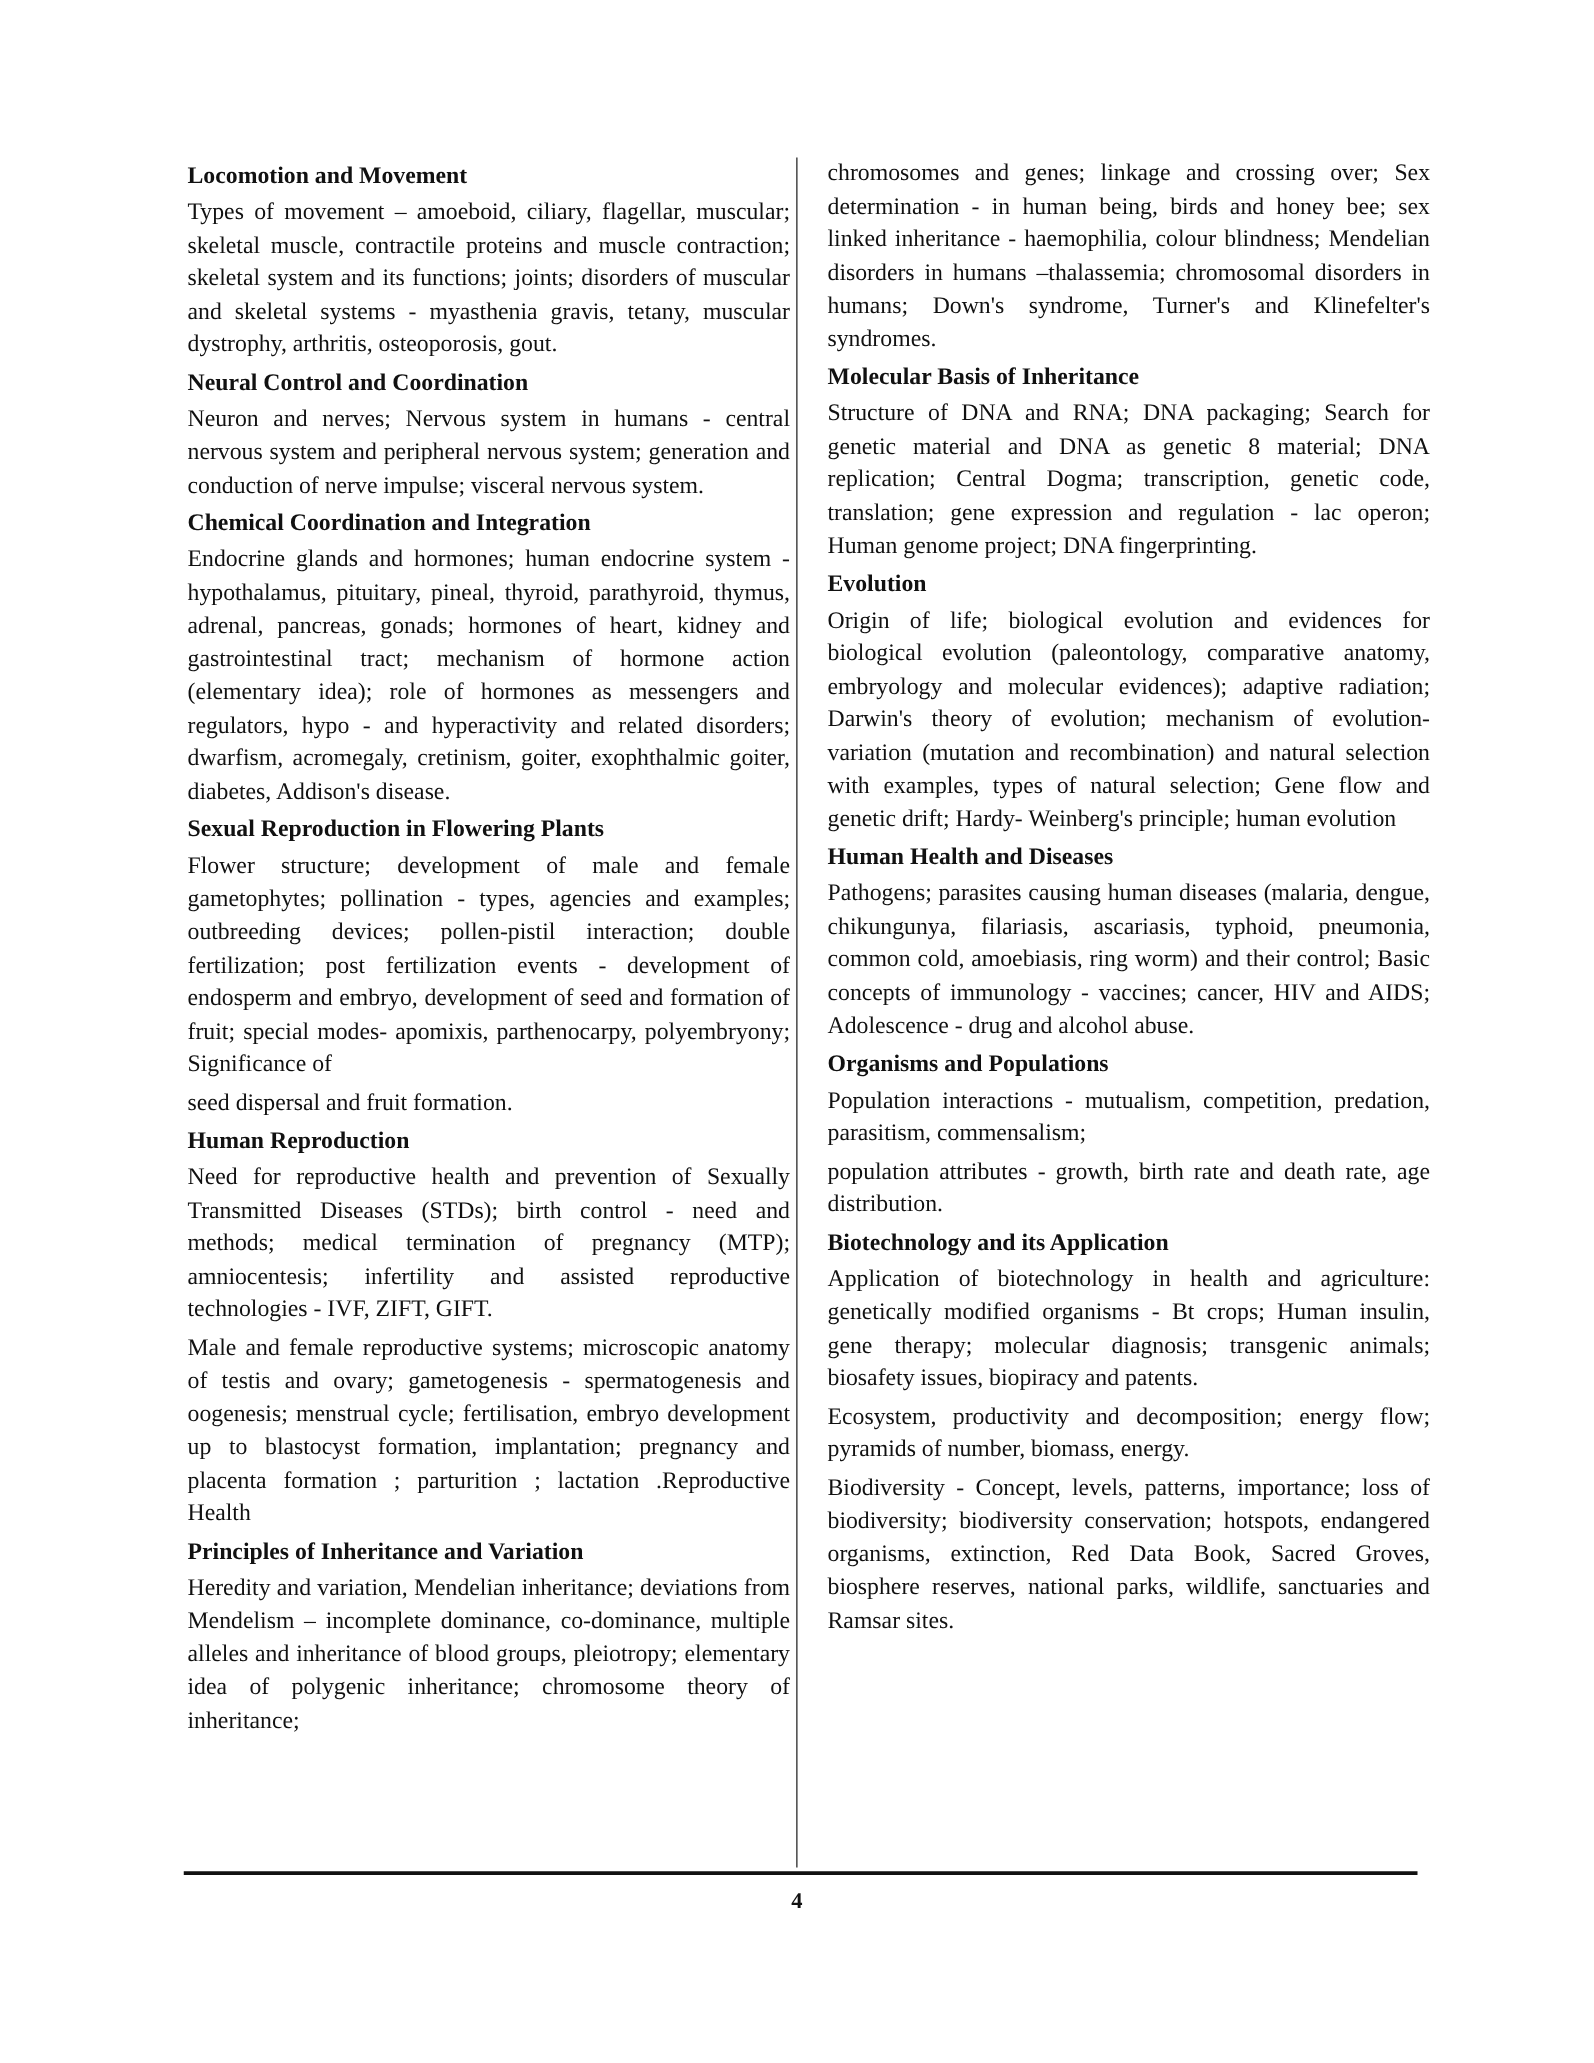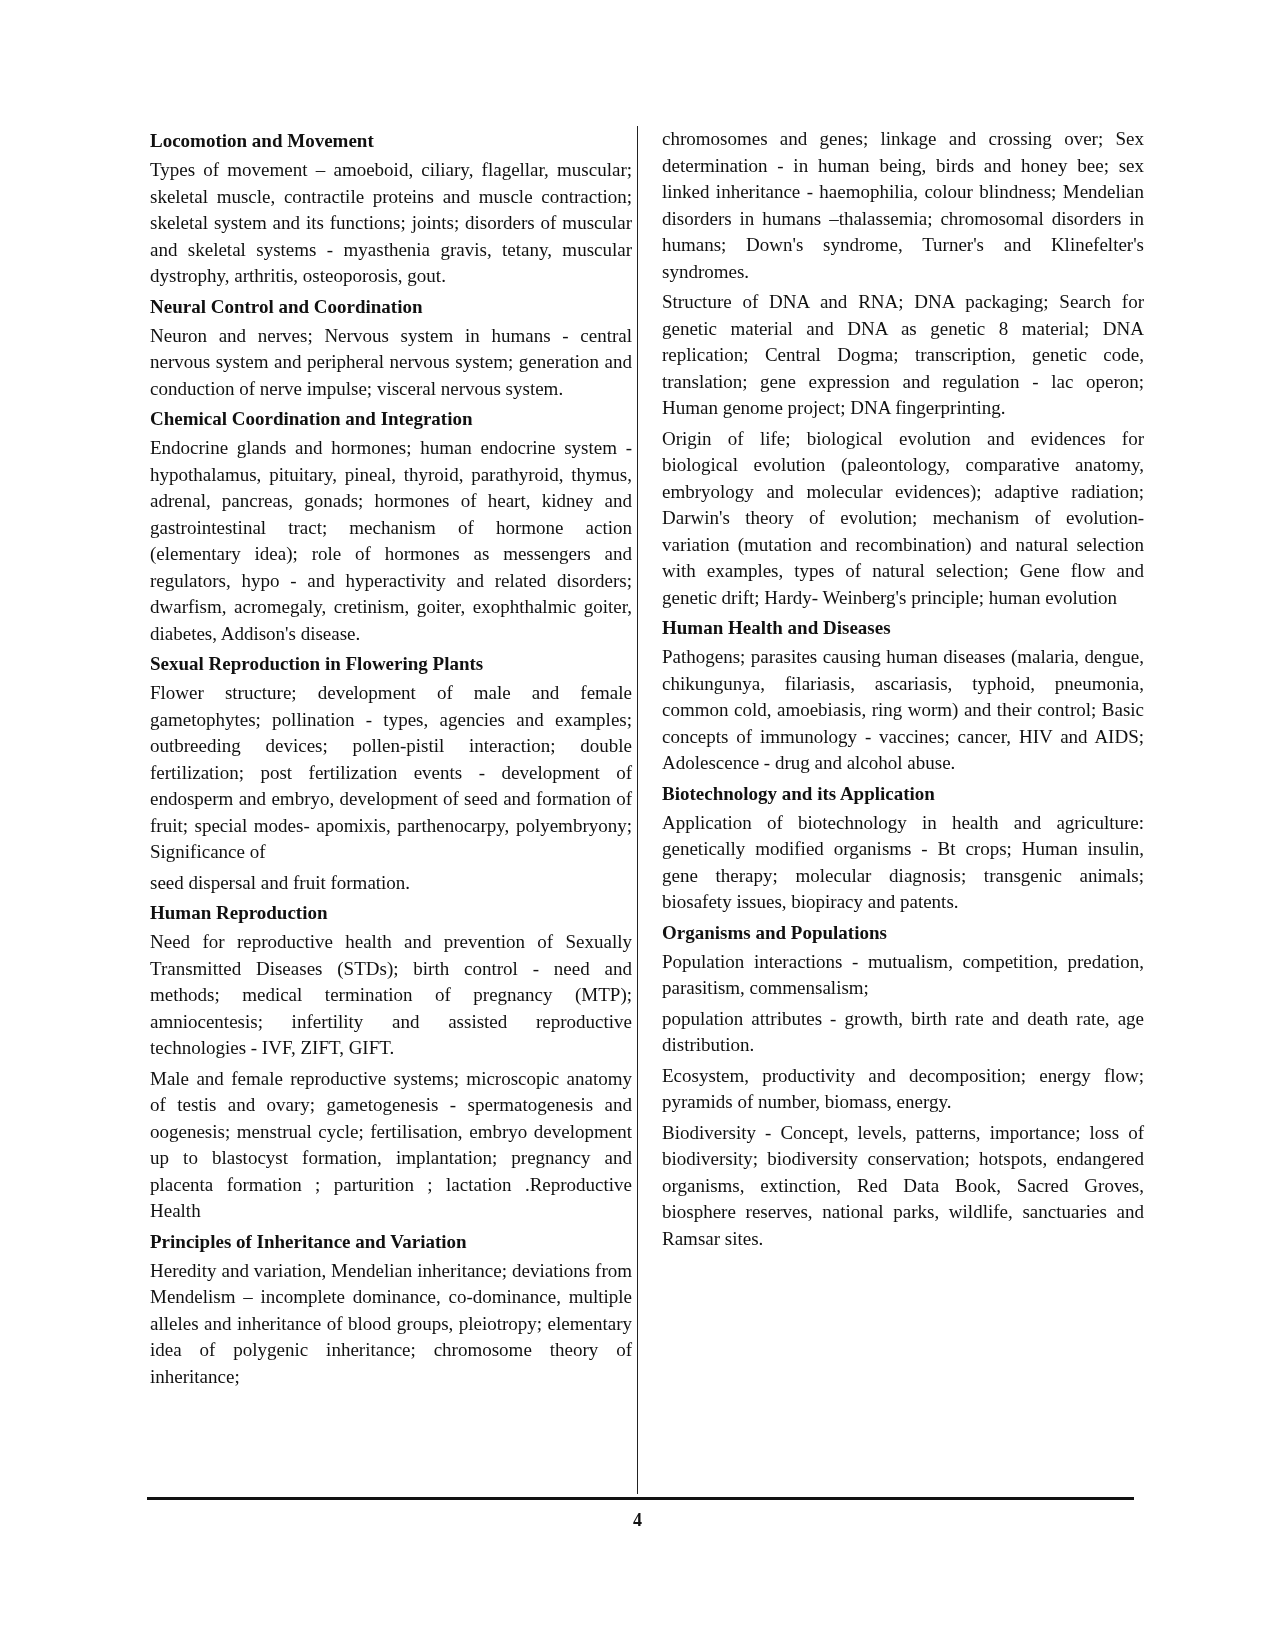--- a/index.html
+++ b/index.html
@@ -50,39 +50,41 @@
     </div>
   </div>
 
   <div class="divider"></div>
 
   <div class="col col-right">
     <div>
       <p class="section-body">chromosomes and genes; linkage and crossing over; Sex determination - in human being, birds and honey bee; sex linked inheritance - haemophilia, colour blindness; Mendelian disorders in humans –thalassemia; chromosomal disorders in humans; Down's syndrome, Turner's and Klinefelter's syndromes.</p>
     </div>
     <div>
+      <div class="section-title">Molecular Basis of Inheritance</div>
       <p class="section-body">Structure of DNA and RNA; DNA packaging; Search for genetic material and DNA as genetic 8 material; DNA replication; Central Dogma; transcription, genetic code, translation; gene expression and regulation - lac operon; Human genome project; DNA fingerprinting.</p>
     </div>
     <div>
+      <div class="section-title">Evolution</div>
       <p class="section-body">Origin of life; biological evolution and evidences for biological evolution (paleontology, comparative anatomy, embryology and molecular evidences); adaptive radiation; Darwin's theory of evolution; mechanism of evolution-variation (mutation and recombination) and natural selection with examples, types of natural selection; Gene flow and genetic drift; Hardy- Weinberg's principle; human evolution</p>
     </div>
     <div>
       <div class="section-title">Human Health and Diseases</div>
       <p class="section-body">Pathogens; parasites causing human diseases (malaria, dengue, chikungunya, filariasis, ascariasis, typhoid, pneumonia, common cold, amoebiasis, ring worm) and their control; Basic concepts of immunology - vaccines; cancer, HIV and AIDS; Adolescence - drug and alcohol abuse.</p>
     </div>
     <div>
     </div>
     <div>
-      <div class="section-title">Biotechnology and its Application</div>
-      <p class="section-body">Application of biotechnology in health and agriculture: genetically modified organisms - Bt crops; Human insulin, gene therapy; molecular diagnosis; transgenic animals; biosafety issues, biopiracy and patents.</p>
-    </div>
-    <div>
       <div class="section-title">Organisms and Populations</div>
       <p class="section-body">Population interactions - mutualism, competition, predation, parasitism, commensalism;</p>
       <p class="section-body">population attributes - growth, birth rate and death rate, age distribution.</p>
+    </div>
+    <div>
+      <div class="section-title">Biotechnology and its Application</div>
+      <p class="section-body">Application of biotechnology in health and agriculture: genetically modified organisms - Bt crops; Human insulin, gene therapy; molecular diagnosis; transgenic animals; biosafety issues, biopiracy and patents.</p>
     </div>
     <div>
       <p class="section-body">Ecosystem, productivity and decomposition; energy flow; pyramids of number, biomass, energy.</p>
     </div>
     <div>
       <p class="section-body">Biodiversity - Concept, levels, patterns, importance; loss of biodiversity; biodiversity conservation; hotspots, endangered organisms, extinction, Red Data Book, Sacred Groves, biosphere reserves, national parks, wildlife, sanctuaries and Ramsar sites.</p>
     </div>
   </div>
 
   <div class="rule"></div>

